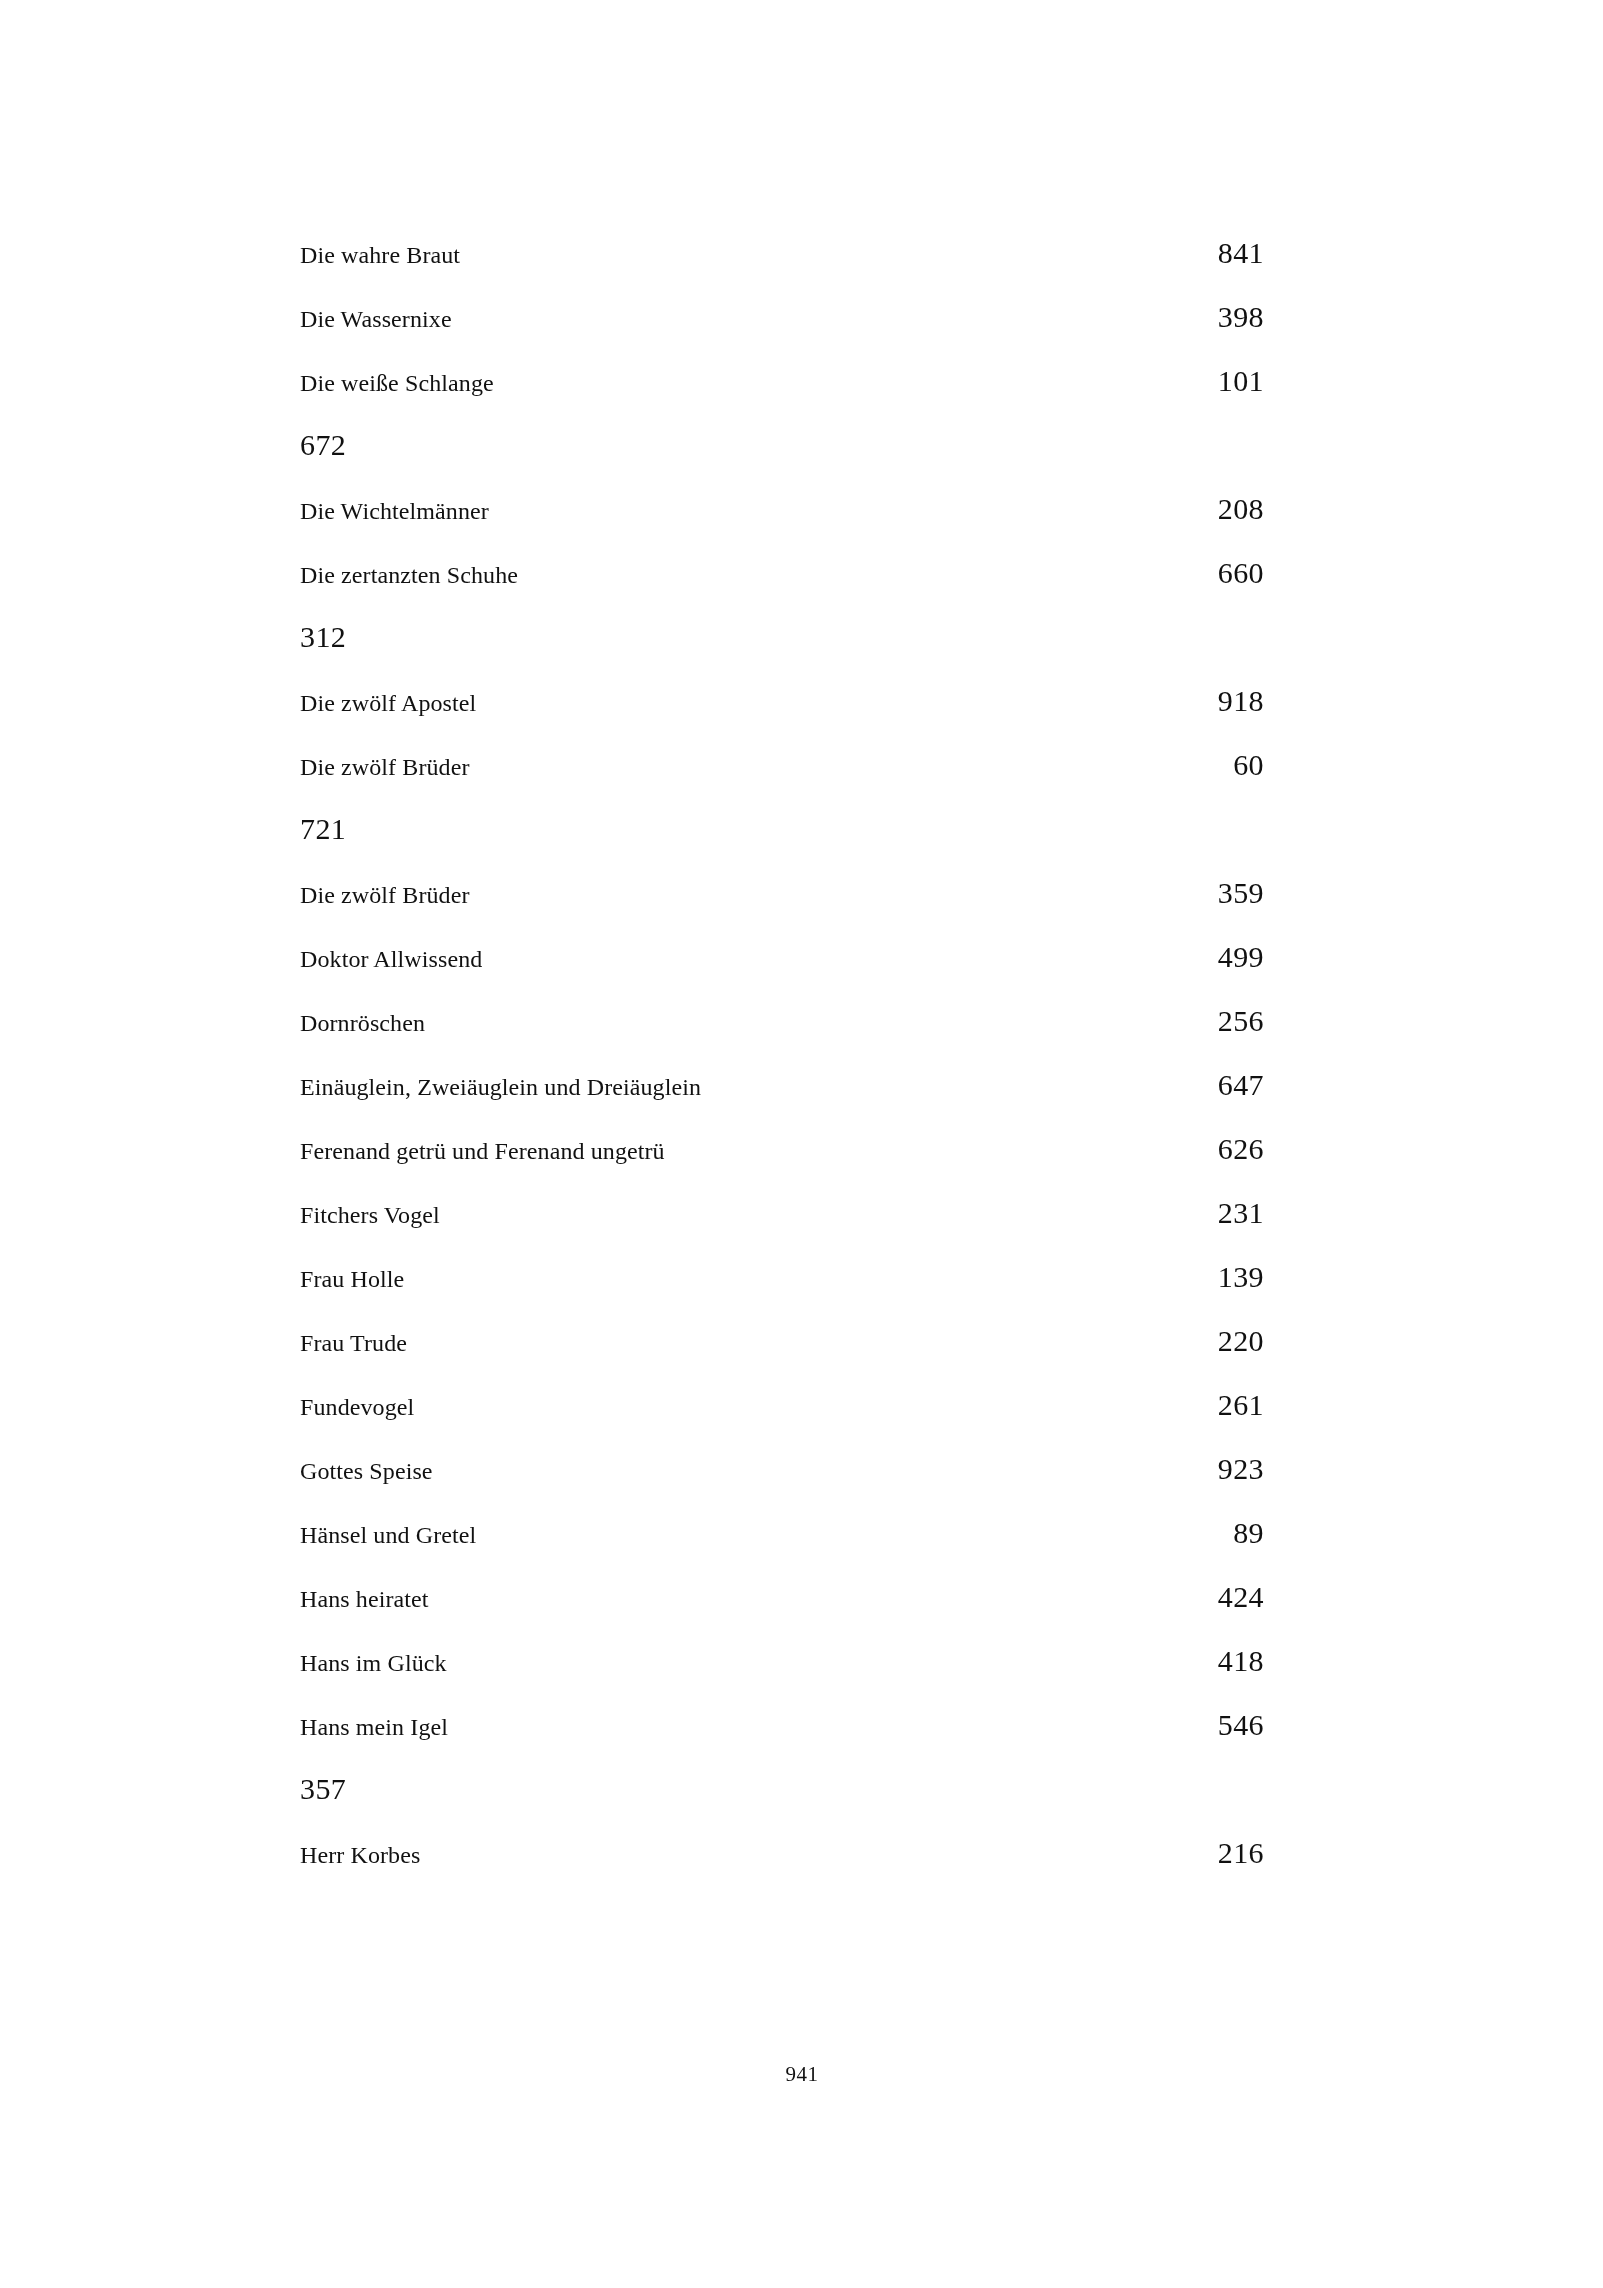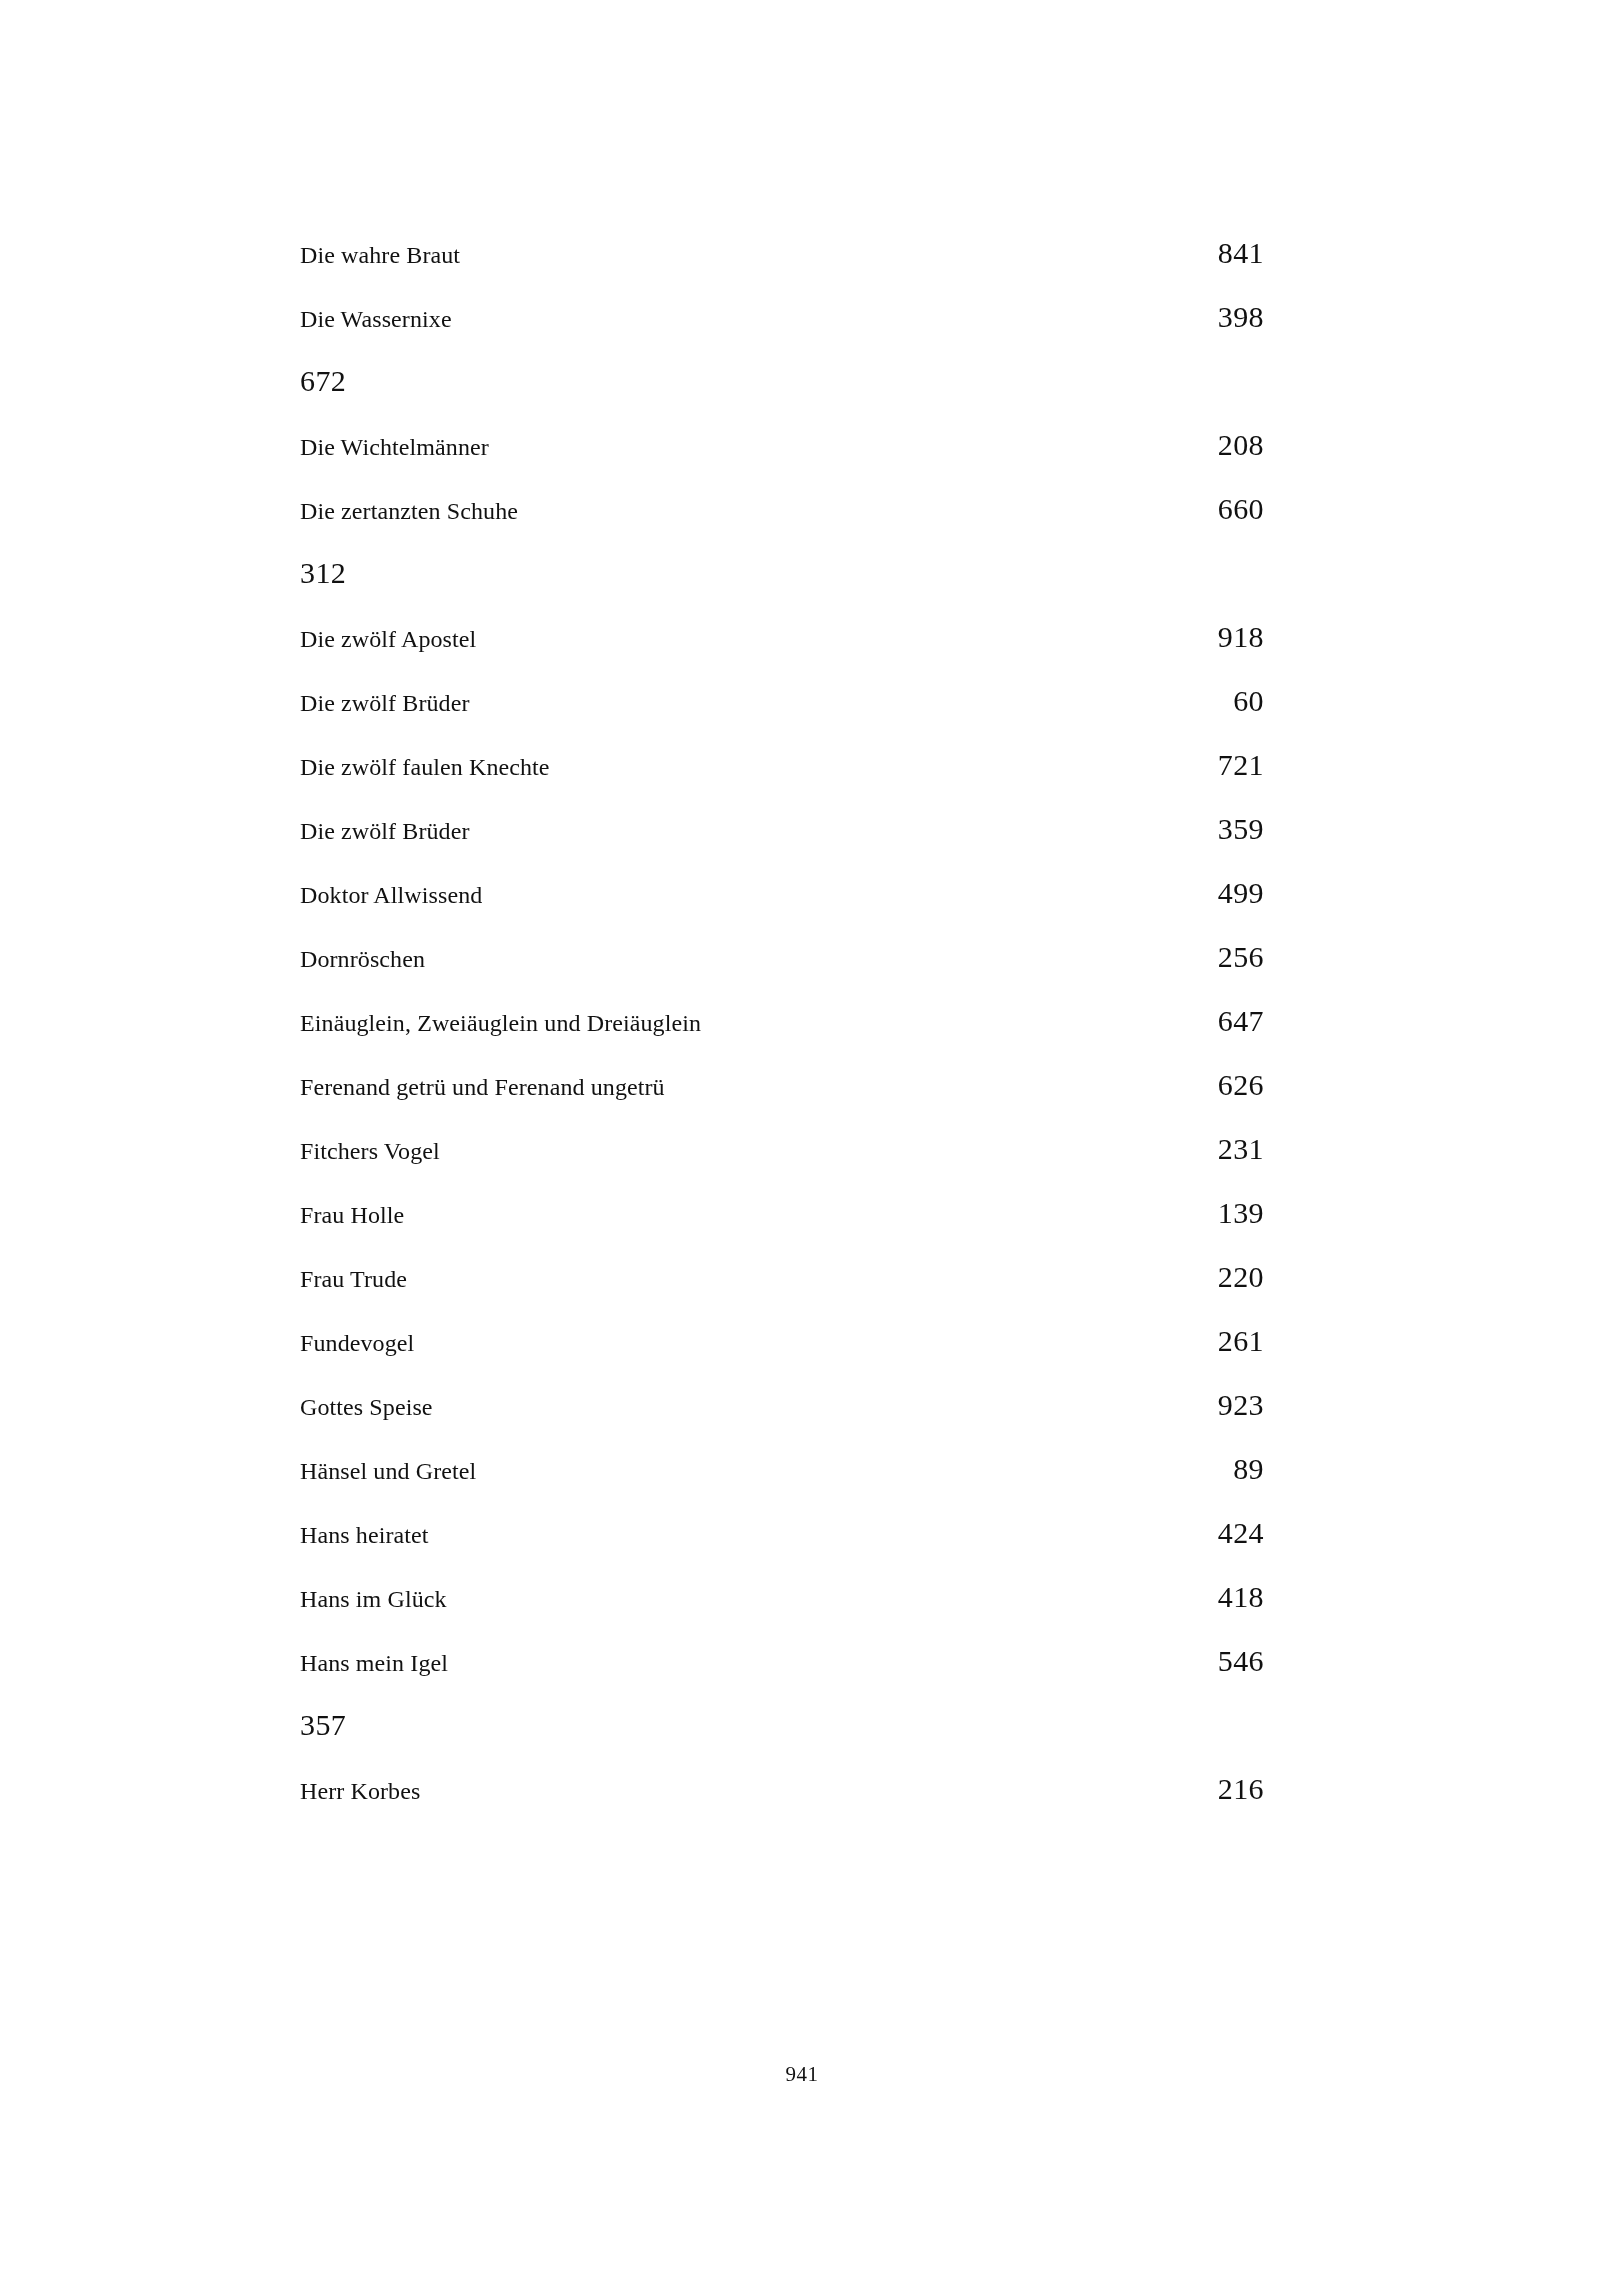--- a/index.html
+++ b/index.html
@@ -80,20 +80,24 @@
   <div class="index-list">
       <div class="index-entry">
         <span class="entry-title">Die wahre Braut</span>
         <span class="entry-page">841</span>
       </div>
       <div class="index-entry">
         <span class="entry-title">Die Wassernixe</span>
         <span class="entry-page">398</span>
       </div>
       <div class="index-entry">
+        <span class="entry-title">Die weiße Schlange</span>
+        <span class="entry-page">101</span>
+      </div>
+      <div class="index-entry">
         <span class="entry-page">672</span>
       </div>
       <div class="index-entry">
         <span class="entry-title">Die Wichtelmänner</span>
         <span class="entry-page">208</span>
       </div>
       <div class="index-entry">
         <span class="entry-title">Die zertanzten Schuhe</span>
         <span class="entry-page">660</span>
       </div>
@@ -102,21 +106,20 @@
       </div>
       <div class="index-entry">
         <span class="entry-title">Die zwölf Apostel</span>
         <span class="entry-page">918</span>
       </div>
       <div class="index-entry">
         <span class="entry-title">Die zwölf Brüder</span>
         <span class="entry-page">60</span>
       </div>
       <div class="index-entry">
-        <span class="entry-title">Die zwölf faulen Knechte</span>
         <span class="entry-page">721</span>
       </div>
       <div class="index-entry">
         <span class="entry-title">Die zwölf Brüder</span>
         <span class="entry-page">359</span>
       </div>
       <div class="index-entry">
         <span class="entry-title">Doktor Allwissend</span>
         <span class="entry-page">499</span>
       </div>

